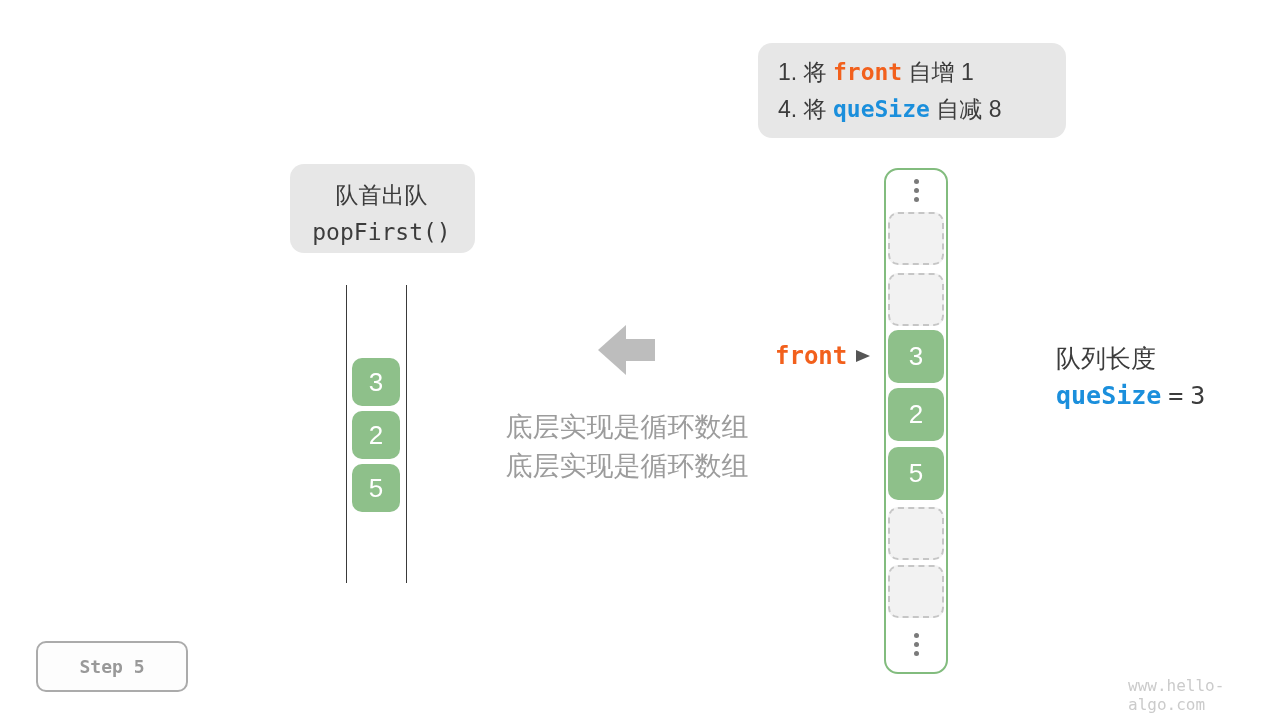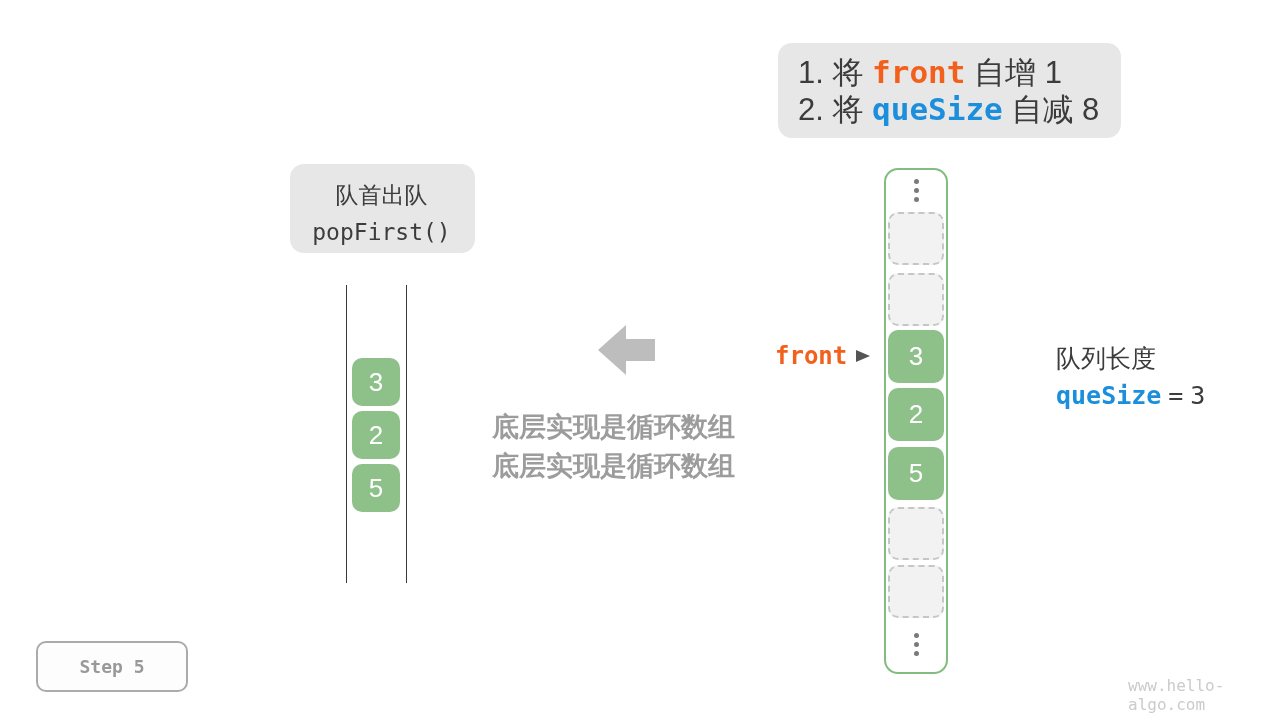--- a/index.html
+++ b/index.html
@@ -14,21 +14,21 @@
   .stage{
     position:relative;width:1280px;height:720px;background:#fff;overflow:hidden;
     font-family:"Liberation Sans","DejaVu Sans",sans-serif;color:var(--text-dark);
   }
   .code{font-family:"DejaVu Sans Mono","Liberation Mono",monospace;}
 
   
   .note-box{
     position:absolute;left:758px;top:43px;min-width:308px;min-height:94px;
     background:var(--note-bg);border-radius:14px;padding:11px 22px 10px 20px;
-    font-size:31px;line-height:37px;white-space:nowrap;margin-left:20px;
+    font-size:23px;line-height:37px;white-space:nowrap;
   }
   .note-box .code{font-weight:bold;}
   .note-box .orange{color:var(--orange);}
   .note-box .blue{color:var(--blue);}
 
   
   .pop-box{
     position:absolute;left:290px;top:164px;min-width:185px;min-height:89px;
     background:var(--note-bg);border-radius:14px;padding:13px 24px 0 22px;
     font-size:23px;line-height:37px;white-space:nowrap;text-align:center;
@@ -49,22 +49,22 @@
   
   .block-arrow{position:absolute;left:598px;top:325px;display:flex;align-items:center;}
   .block-arrow .head{
     width:0;height:0;border-top:25px solid transparent;border-bottom:25px solid transparent;
     border-right:28px solid var(--arrow-gray);
   }
   .block-arrow .tail{width:29px;height:22px;background:var(--arrow-gray);}
 
   
   .center-caption{
-    position:absolute;left:492px;top:408px;width:270px;
-    font-weight:bold;font-size:27px;line-height:39px;color:var(--gray-text);
+    position:absolute;left:492px;top:408px;width:270px;text-align:center;
+    font-weight:normal;font-size:27px;line-height:39px;color:var(--gray-text);
   }
 
   
   .array-frame{
     position:absolute;left:884px;top:168px;width:64px;height:506px;
     border:2px solid var(--green-border);border-radius:14px;background:#fff;
   }
   .dots{position:absolute;left:0;width:60px;display:flex;flex-direction:column;align-items:center;gap:4px;}
   .dots i{width:5px;height:5px;border-radius:50%;background:var(--dots);}
   .dots-top{top:9px;}
@@ -112,21 +112,21 @@
 
 <div class="stage">
 
   <div class="note-box">
     <div>
       <span>1. 将</span>
       <span class="code orange">front</span>
       <span>自增 1</span>
     </div>
     <div>
-      <span>2. 将</span>
+      <span>4. 将</span>
       <span class="code blue">queSize</span>
       <span>自减 8</span>
     </div>
   </div>
 
   <div class="pop-box">
     <div>队首出队</div>
     <div class="code">popFirst()</div>
   </div>
 

